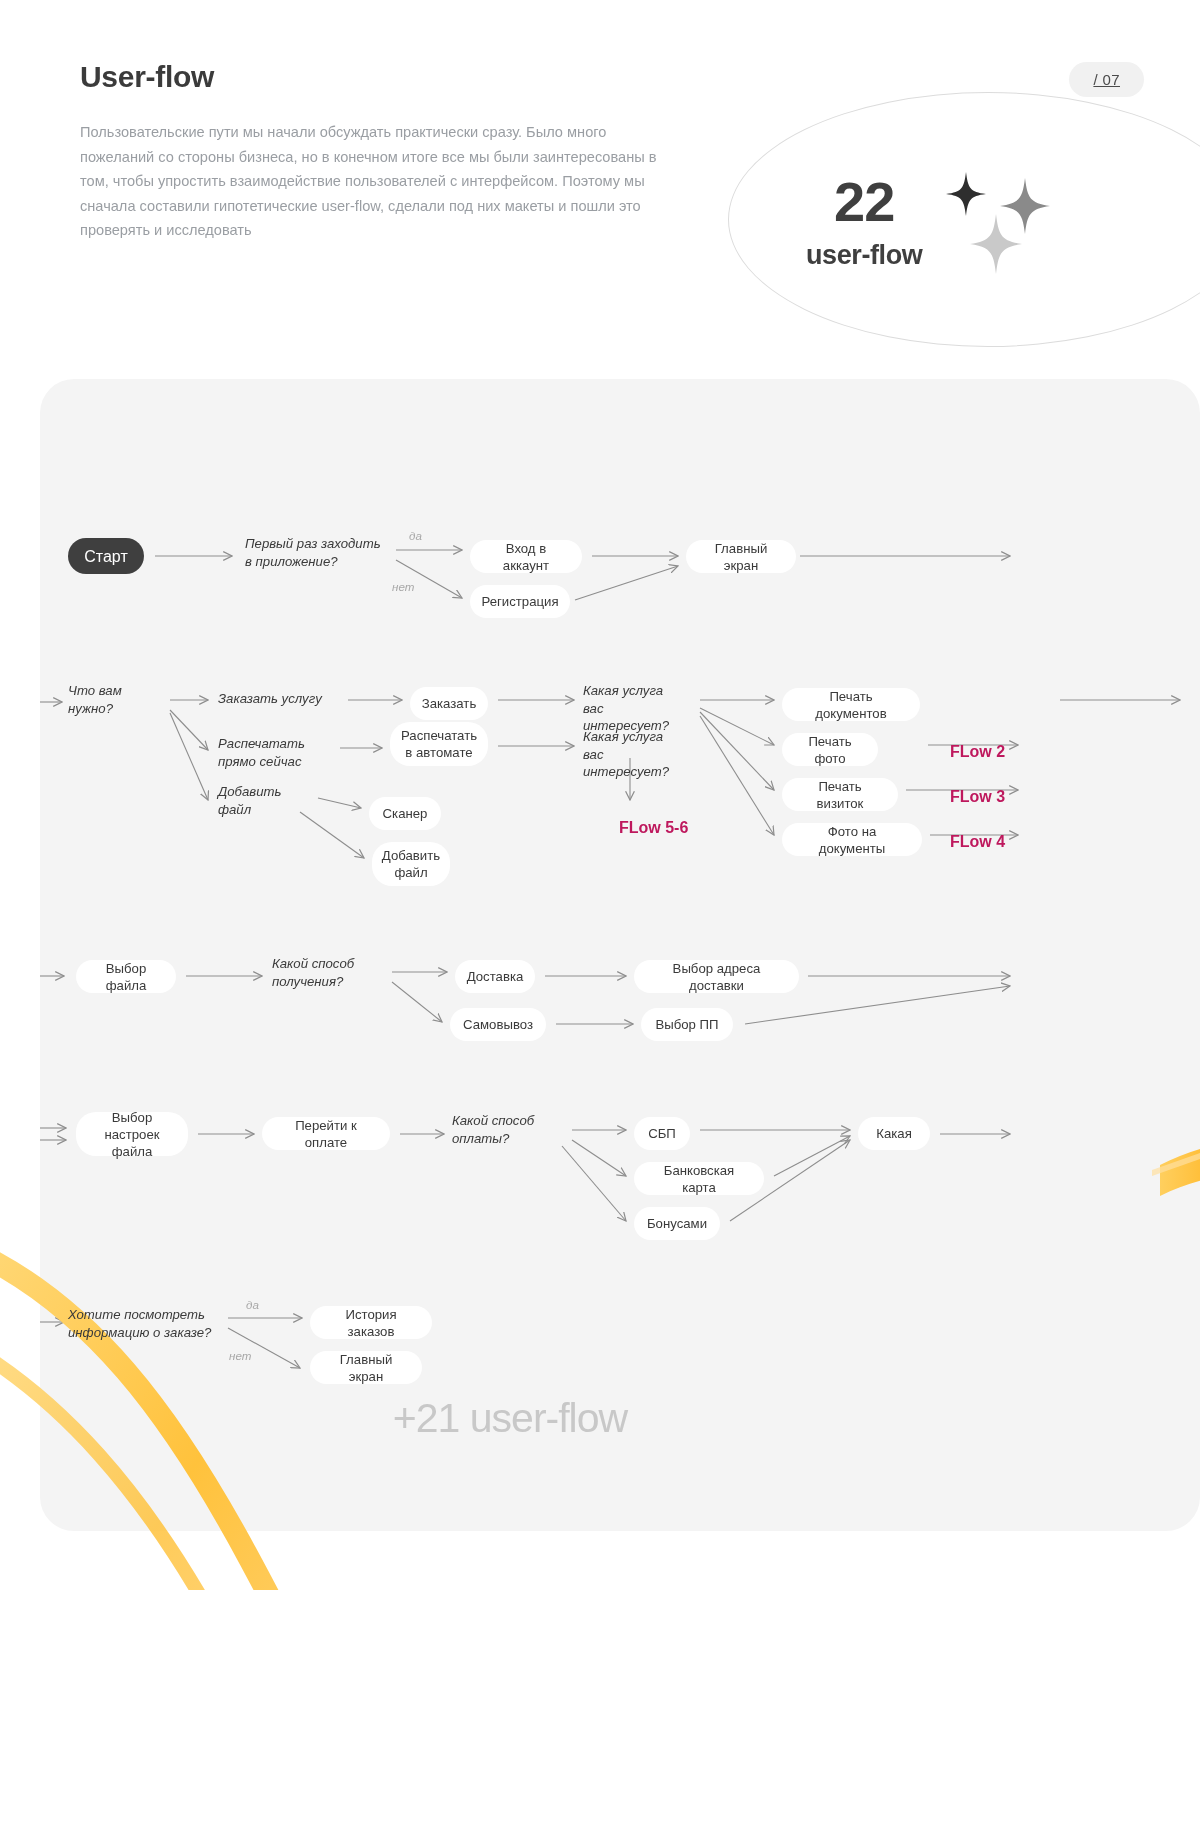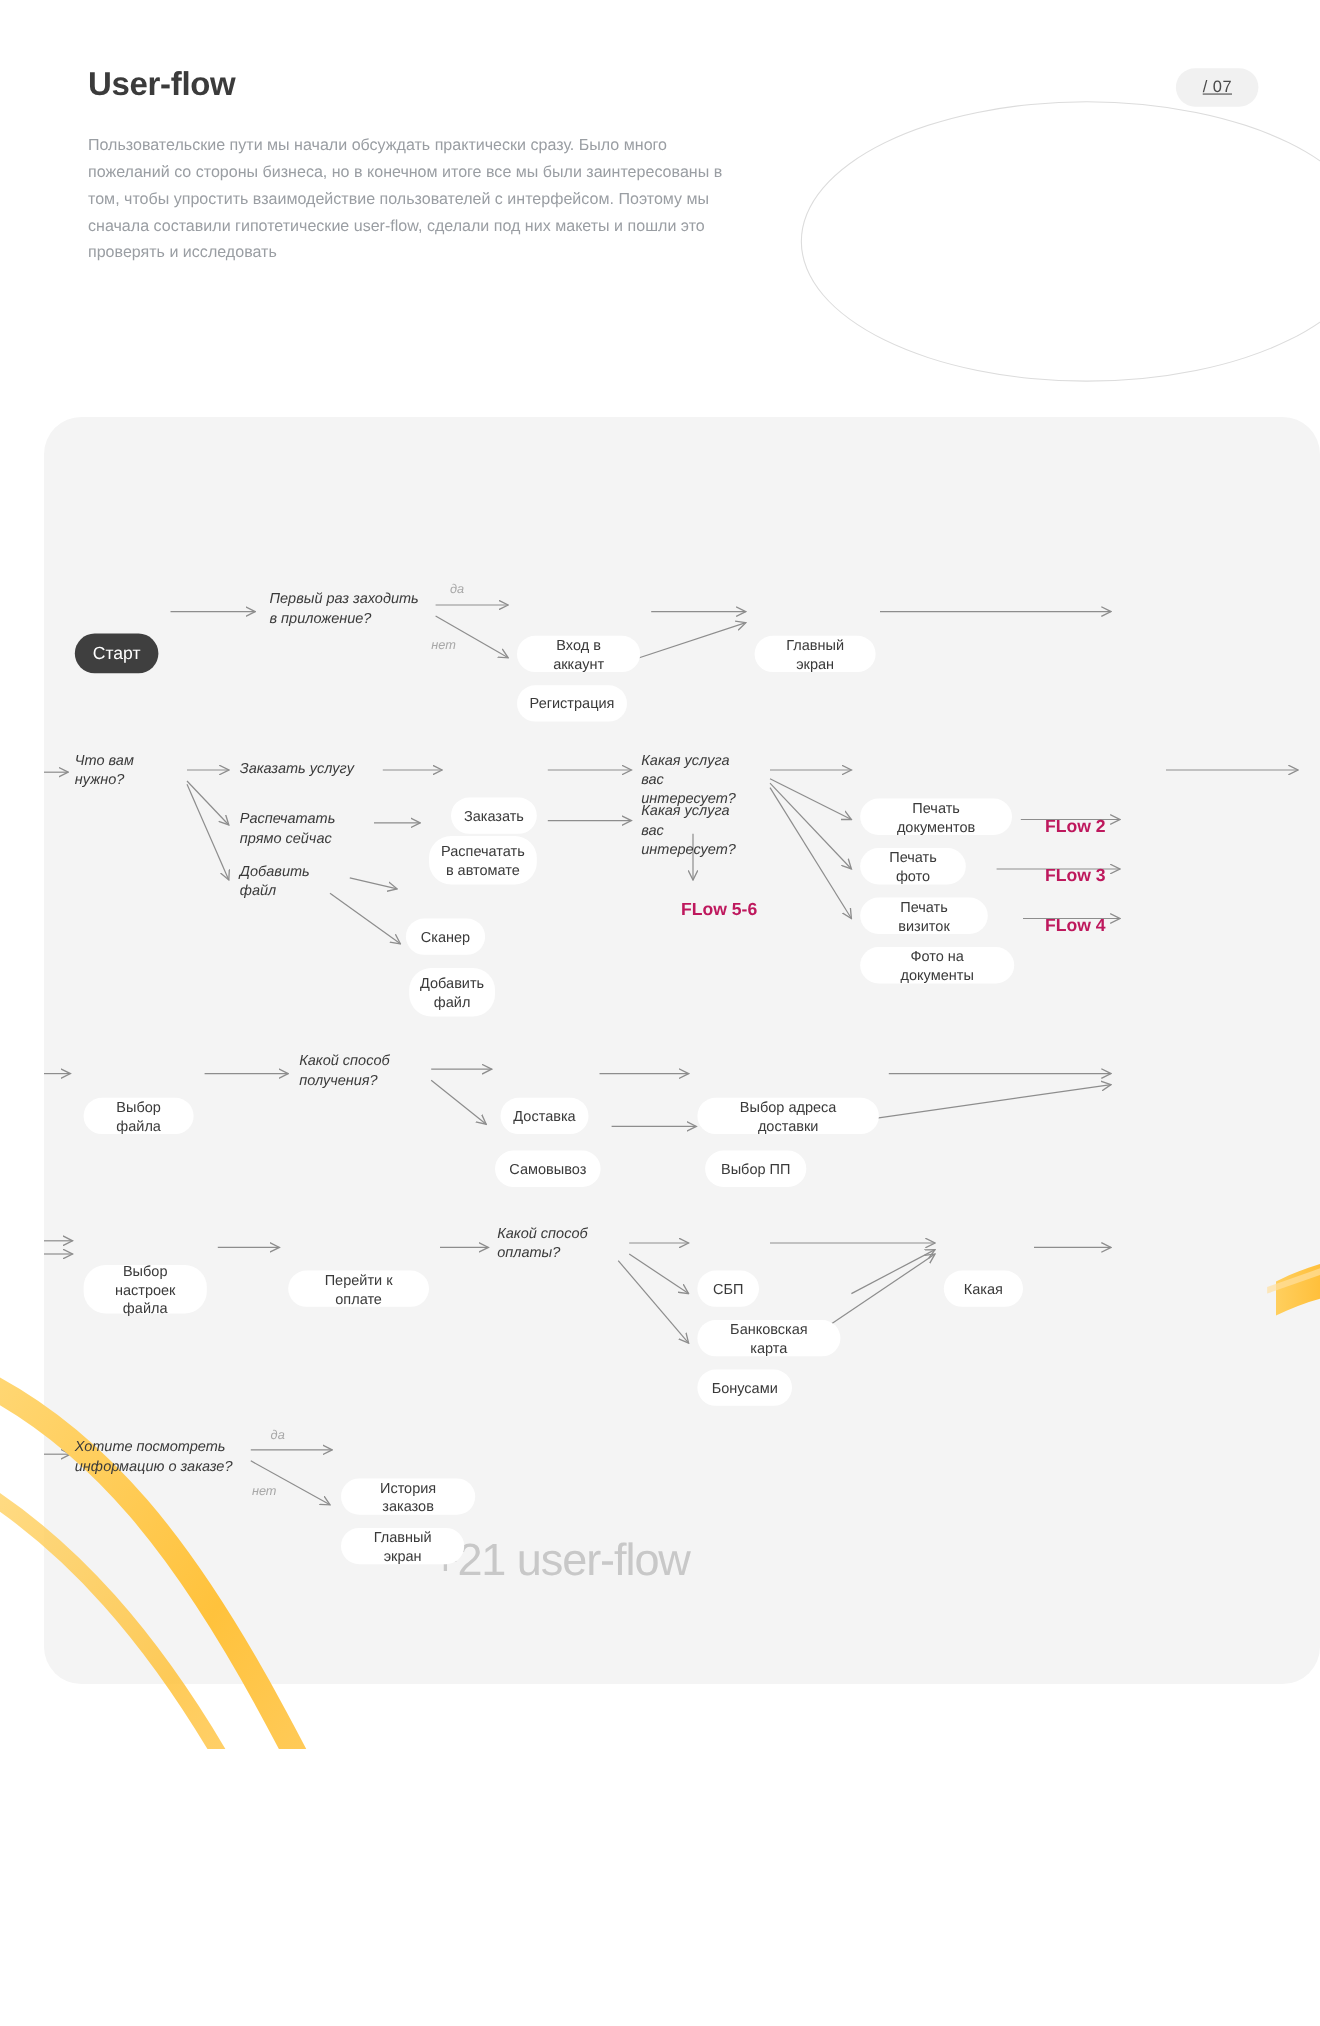--- a/index.html
+++ b/index.html
@@ -85,21 +85,20 @@
   .node {
     position:absolute;
     background:#ffffff;
     border-radius:20px;
     display:flex; align-items:center; justify-content:center;
     font-size:13.2px; color:#3a3a3a;
     line-height:17px;
     padding:0 14px;
     text-align:center;
     white-space:pre-line;
-    margin-top:38px;
   }
   .node.start {
     background:#3f3f3f; color:#ffffff;
     font-size:16px; border-radius:22px;
   }
   .qtext {
     position:absolute;
     font-size:13.2px; font-style:italic; color:#3a3a3a;
     line-height:17.5px; white-space:pre-line;
   }
@@ -122,20 +121,37 @@
 
   <div class="hdr">
     <div class="hdr-title">User-flow</div>
     <div class="hdr-para">Пользовательские пути мы начали обсуждать практически сразу. Было много пожеланий со стороны бизнеса, но в конечном итоге все мы были заинтересованы в том, чтобы упростить взаимодействие пользователей с интерфейсом. Поэтому мы сначала составили гипотетические user-flow, сделали под них макеты и пошли это проверять и исследовать</div>
   </div>
 
   <div class="page-pill">/ 07</div>
 
   <div class="ellipse-wrap">
     <div class="ellipse-ring"></div>
+    <div class="ellipse-inner">
+      <div class="ell-text">
+        <div class="ell-num">22</div>
+        <div class="ell-label">user-flow</div>
+      </div>
+      <div class="sparks">
+        <svg class="spark" style="left:6px; top:10px;" width="40" height="44" viewBox="0 0 40 44">
+          <path d="M20 0 C22 16 24 20 40 22 C24 24 22 28 20 44 C18 28 16 24 0 22 C16 20 18 16 20 0 Z" fill="#2e2e2e"></path>
+        </svg>
+        <svg class="spark" style="left:60px; top:16px;" width="50" height="56" viewBox="0 0 50 56">
+          <path d="M25 0 C27.5 20 30 25 50 28 C30 31 27.5 36 25 56 C22.5 36 20 31 0 28 C20 25 22.5 20 25 0 Z" fill="#8a8a8a"></path>
+        </svg>
+        <svg class="spark" style="left:30px; top:52px;" width="52" height="60" viewBox="0 0 52 60">
+          <path d="M26 0 C28.6 21 31 27 52 30 C31 33 28.6 39 26 60 C23.4 39 21 33 0 30 C21 27 23.4 21 26 0 Z" fill="#c9c9c9"></path>
+        </svg>
+      </div>
+    </div>
   </div>
 
   <div class="card"></div>
 
   <div class="watermark">+21 user-flow</div>
 
   <svg class="arrows" viewBox="0 0 1200 1842">
     <defs>
       <marker id="ah" markerWidth="9" markerHeight="9" refX="8" refY="4.5" orient="auto">
         <path d="M0,0.5 L8,4.5 L0,8.5" fill="none" stroke="#8d8d8d" stroke-width="1.1"></path>

